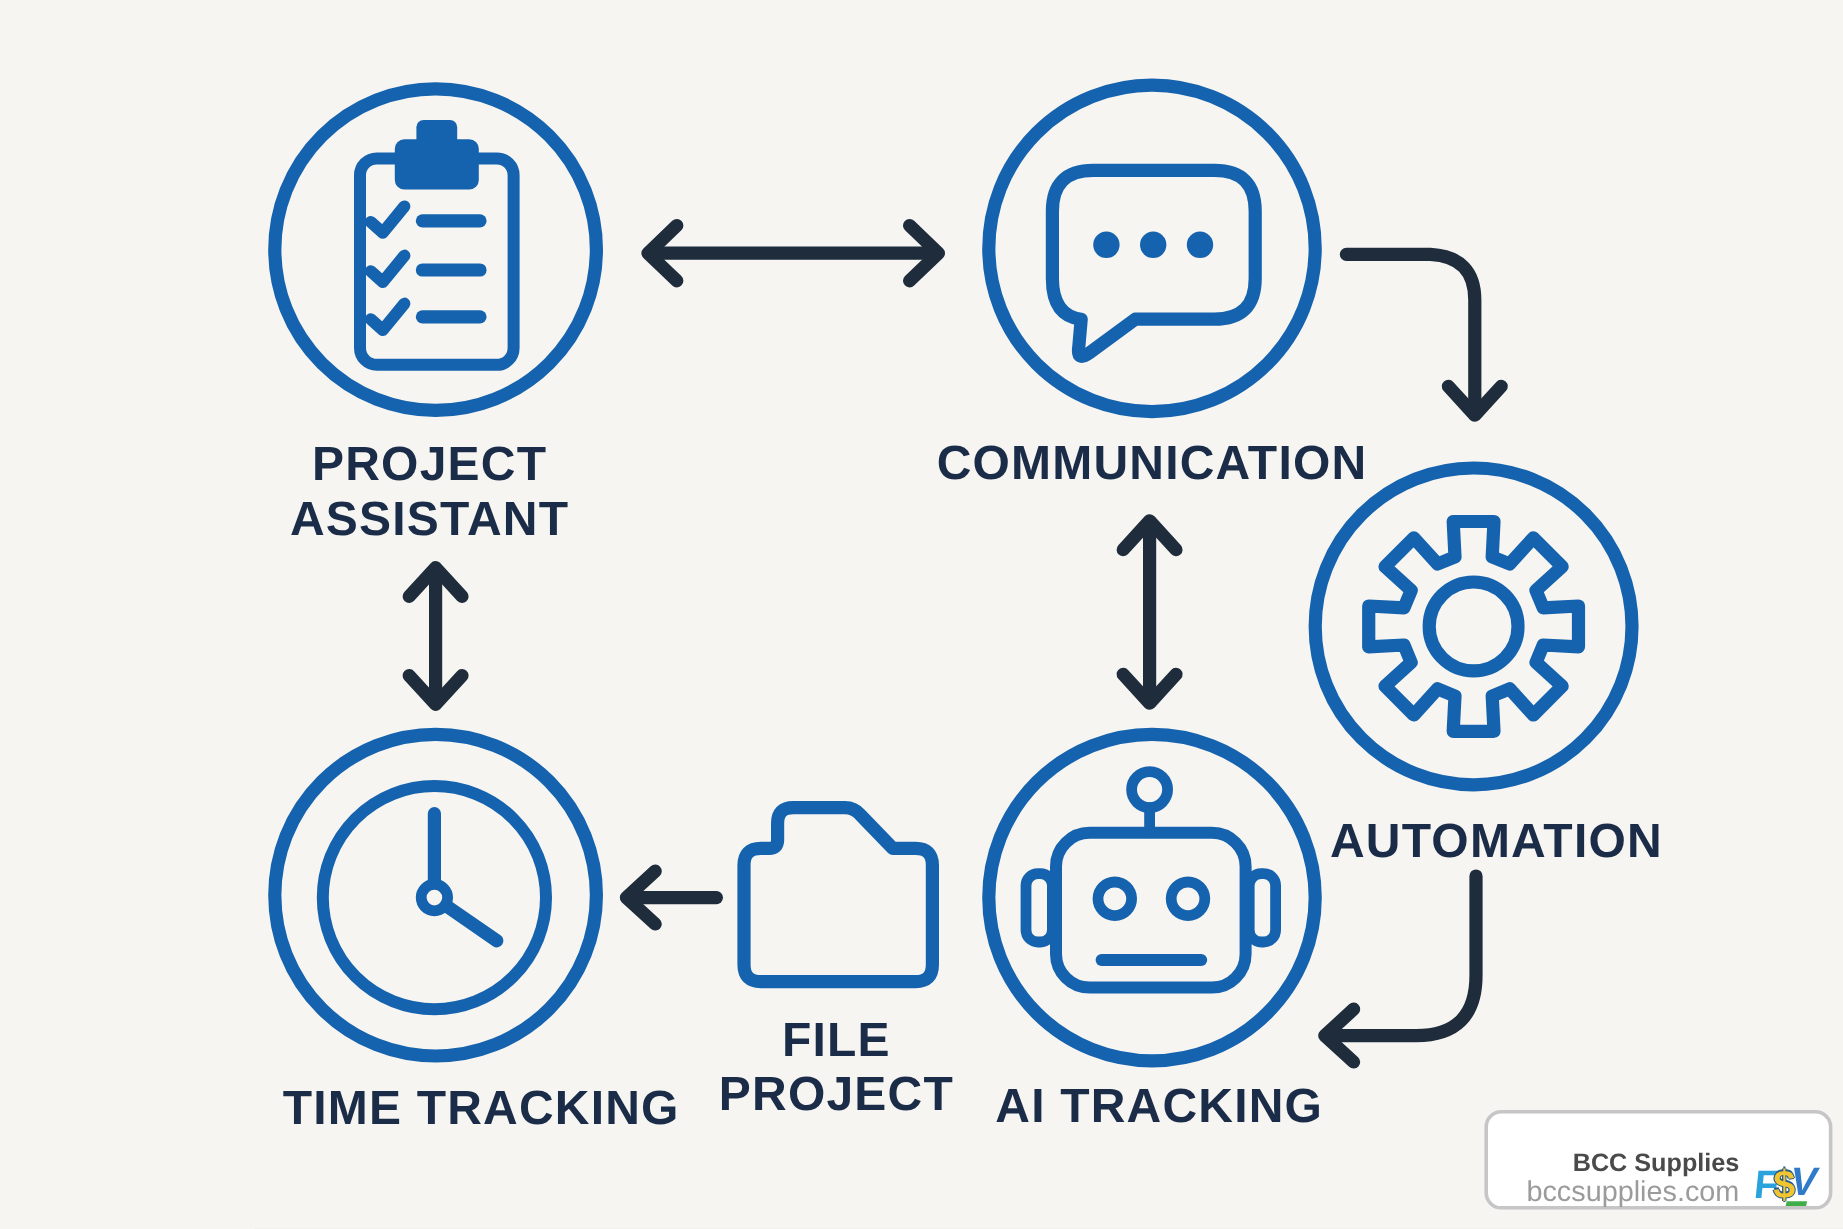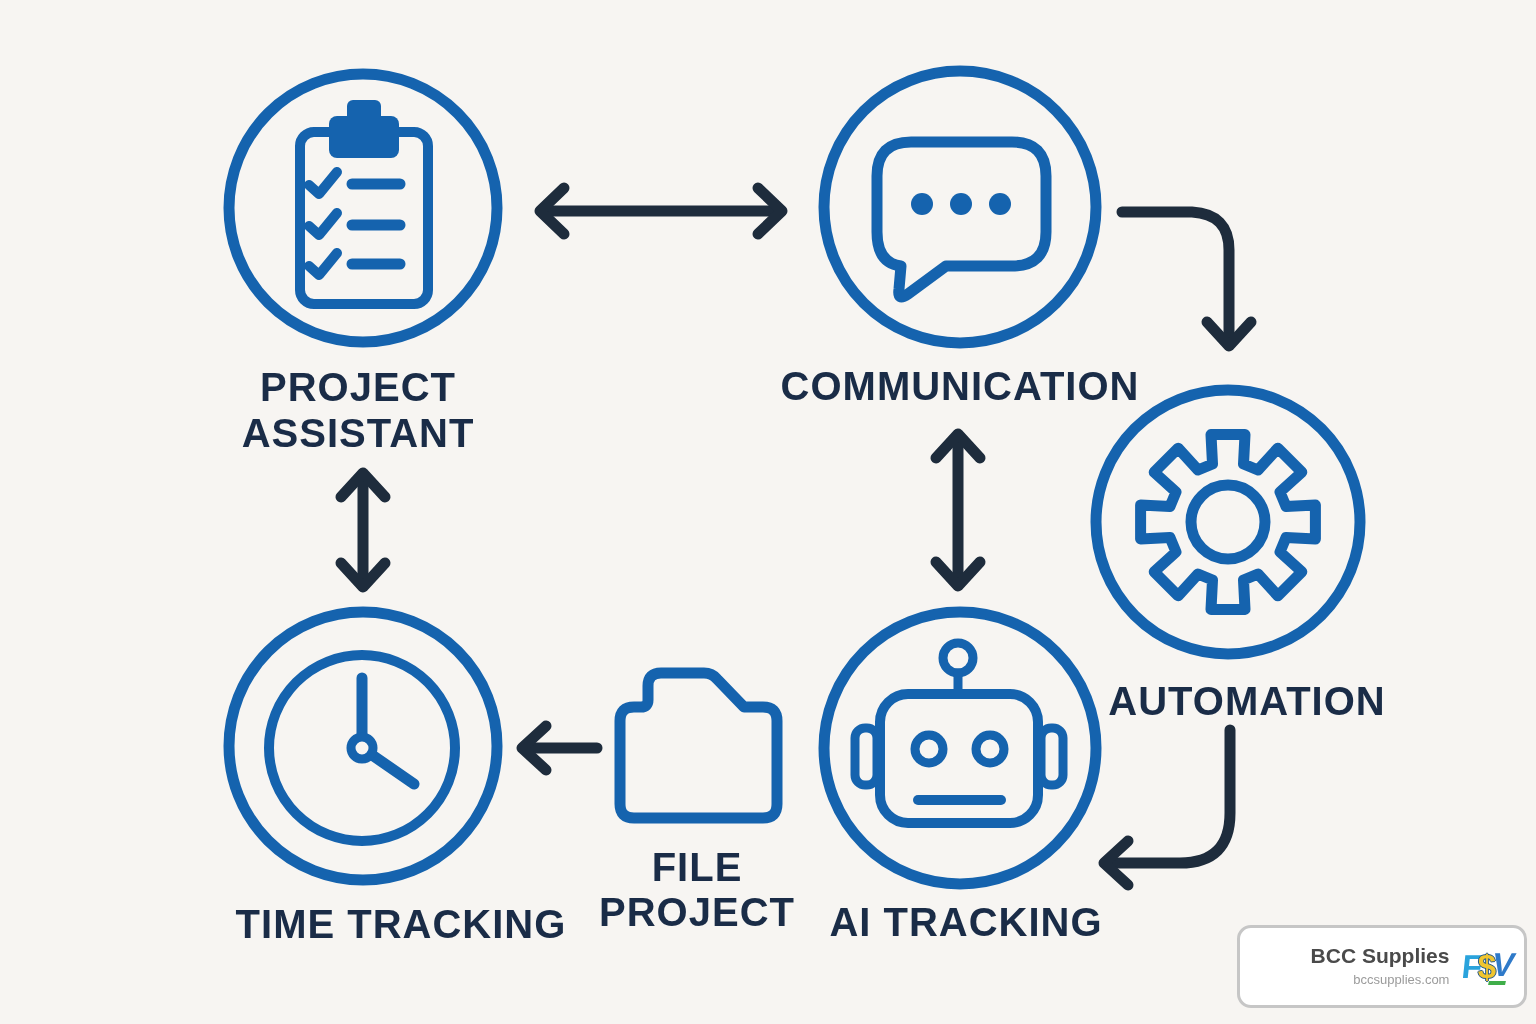--- a/index.html
+++ b/index.html
@@ -10,26 +10,26 @@
   }
   .stage svg.diagram{position:absolute;left:0;top:0;}
   .label{
     position:absolute;transform:translateX(-50%);
     text-align:center;font-weight:700;color:#1a2c47;
     font-size:40px;line-height:46px;letter-spacing:1px;white-space:nowrap;
   }
   .badge{
     position:absolute;left:1237px;top:925px;width:290px;height:83px;
     background:#ffffff;border:3px solid #c6c6c6;border-radius:14px;
-    box-sizing:border-box;display:flex;align-items:center;justify-content:flex-end;
+    box-sizing:border-box;display:flex;align-items:flex-end;justify-content:flex-end;
     gap:13px;padding:0 15px;
   }
   .badge-text{text-align:right;}
   .badge-name{font-size:21px;font-weight:700;color:#4a4a4a;line-height:27px;}
-  .badge-url{font-size:13px;color:#9b9b9b;line-height:22px;}
+  .badge-url{font-size:24px;color:#9b9b9b;line-height:22px;}
   .badge-logo{display:flex;align-items:center;font-weight:700;font-size:33px;letter-spacing:-5px;line-height:1;}
   .logo-f{color:#2aa3dc;transform:skewX(-6deg);}
   .logo-s{color:#f0c52f;text-shadow:-1px 0 0 #255a8c,1px 0 0 #255a8c,0 -1px 0 #255a8c,0 1px 0 #255a8c;z-index:1;}
   .logo-v{color:#2f7ac9;transform:skewX(-12deg);border-bottom:4px solid #3fae49;margin-left:1px;}
 </style>
 </head>
 <body>
 
 <div class="stage">
 

